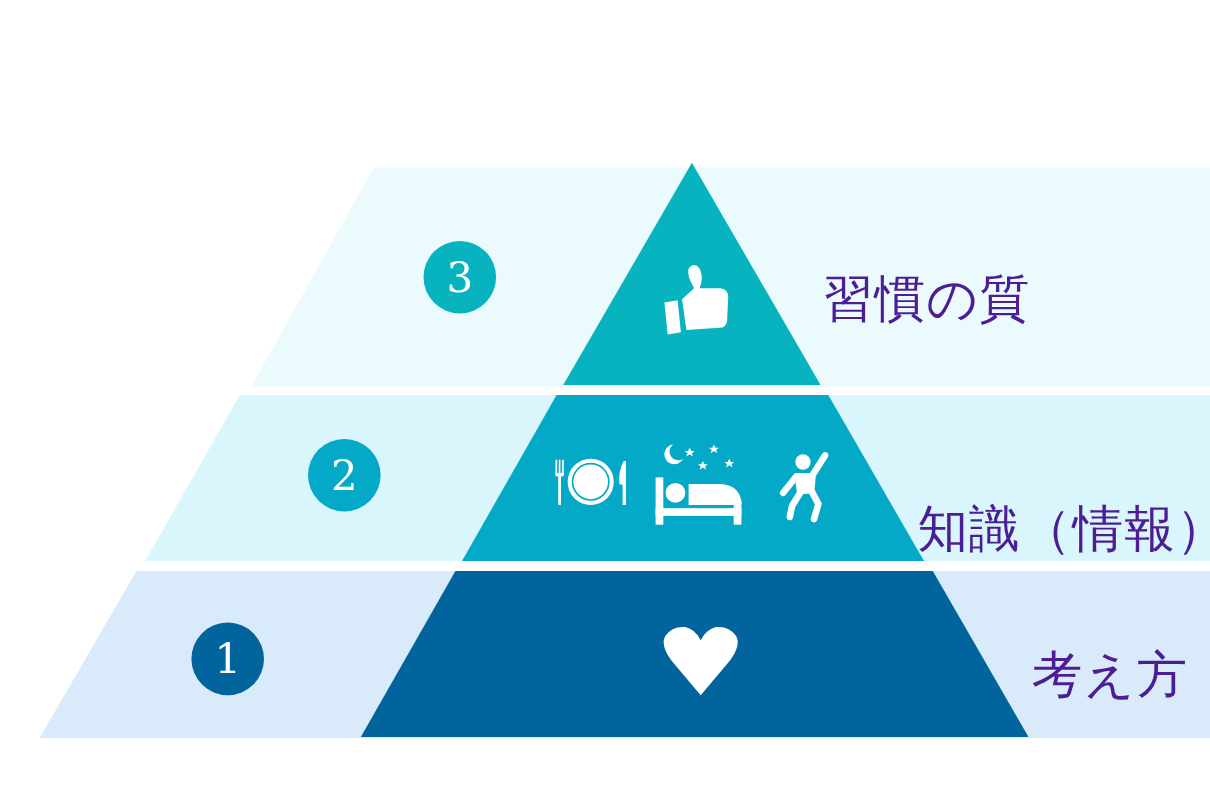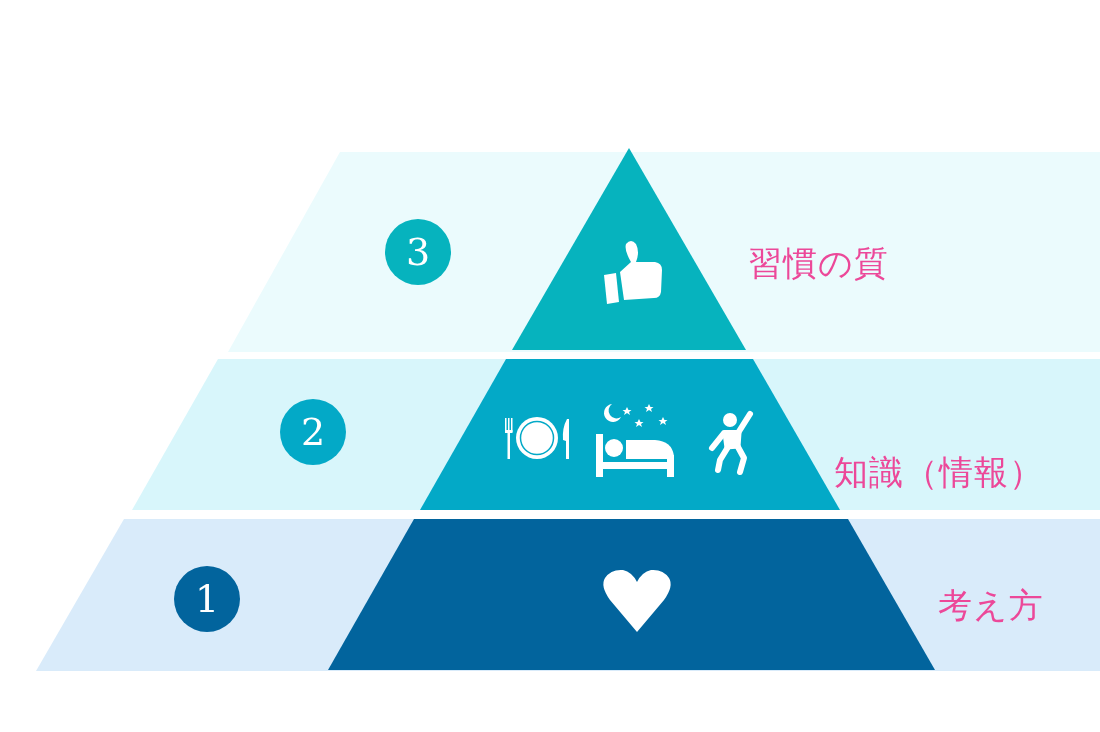--- a/index.html
+++ b/index.html
@@ -3,21 +3,21 @@
 <meta charset="utf-8">
 <style>
   html, body { margin:0; padding:0; background:#ffffff; }
   body { width:1100px; height:732px; position:relative; overflow:hidden;
          font-family:"DejaVu Sans","Liberation Sans",sans-serif; }
   svg.stage { position:absolute; left:0; top:0; }
   .badge { position:absolute; width:66px; height:66px; border-radius:50%;
            display:flex; align-items:center; justify-content:center;
            color:#ffffff; font-family:"DejaVu Serif","Liberation Serif",serif;
            font-size:38px; line-height:1; }
-  .label { position:absolute; color:#ec4899; font-size:34px; letter-spacing:1px;
+  .label { position:absolute; color:#4c1d95; font-size:46px; letter-spacing:1px;
            white-space:nowrap; }
 </style>
 </head>
 <body>
 
 <svg class="stage" width="1100" height="732" viewBox="0 0 1100 732">
 
   <polygon points="340,152 1100,152 1100,352 228,352" fill="#ebfbfd"></polygon>
   <polygon points="218,359 1100,359 1100,510 132,510" fill="#d8f6fb"></polygon>
   <polygon points="124,519 1100,519 1100,671 36,671" fill="#d9ebfa"></polygon>

